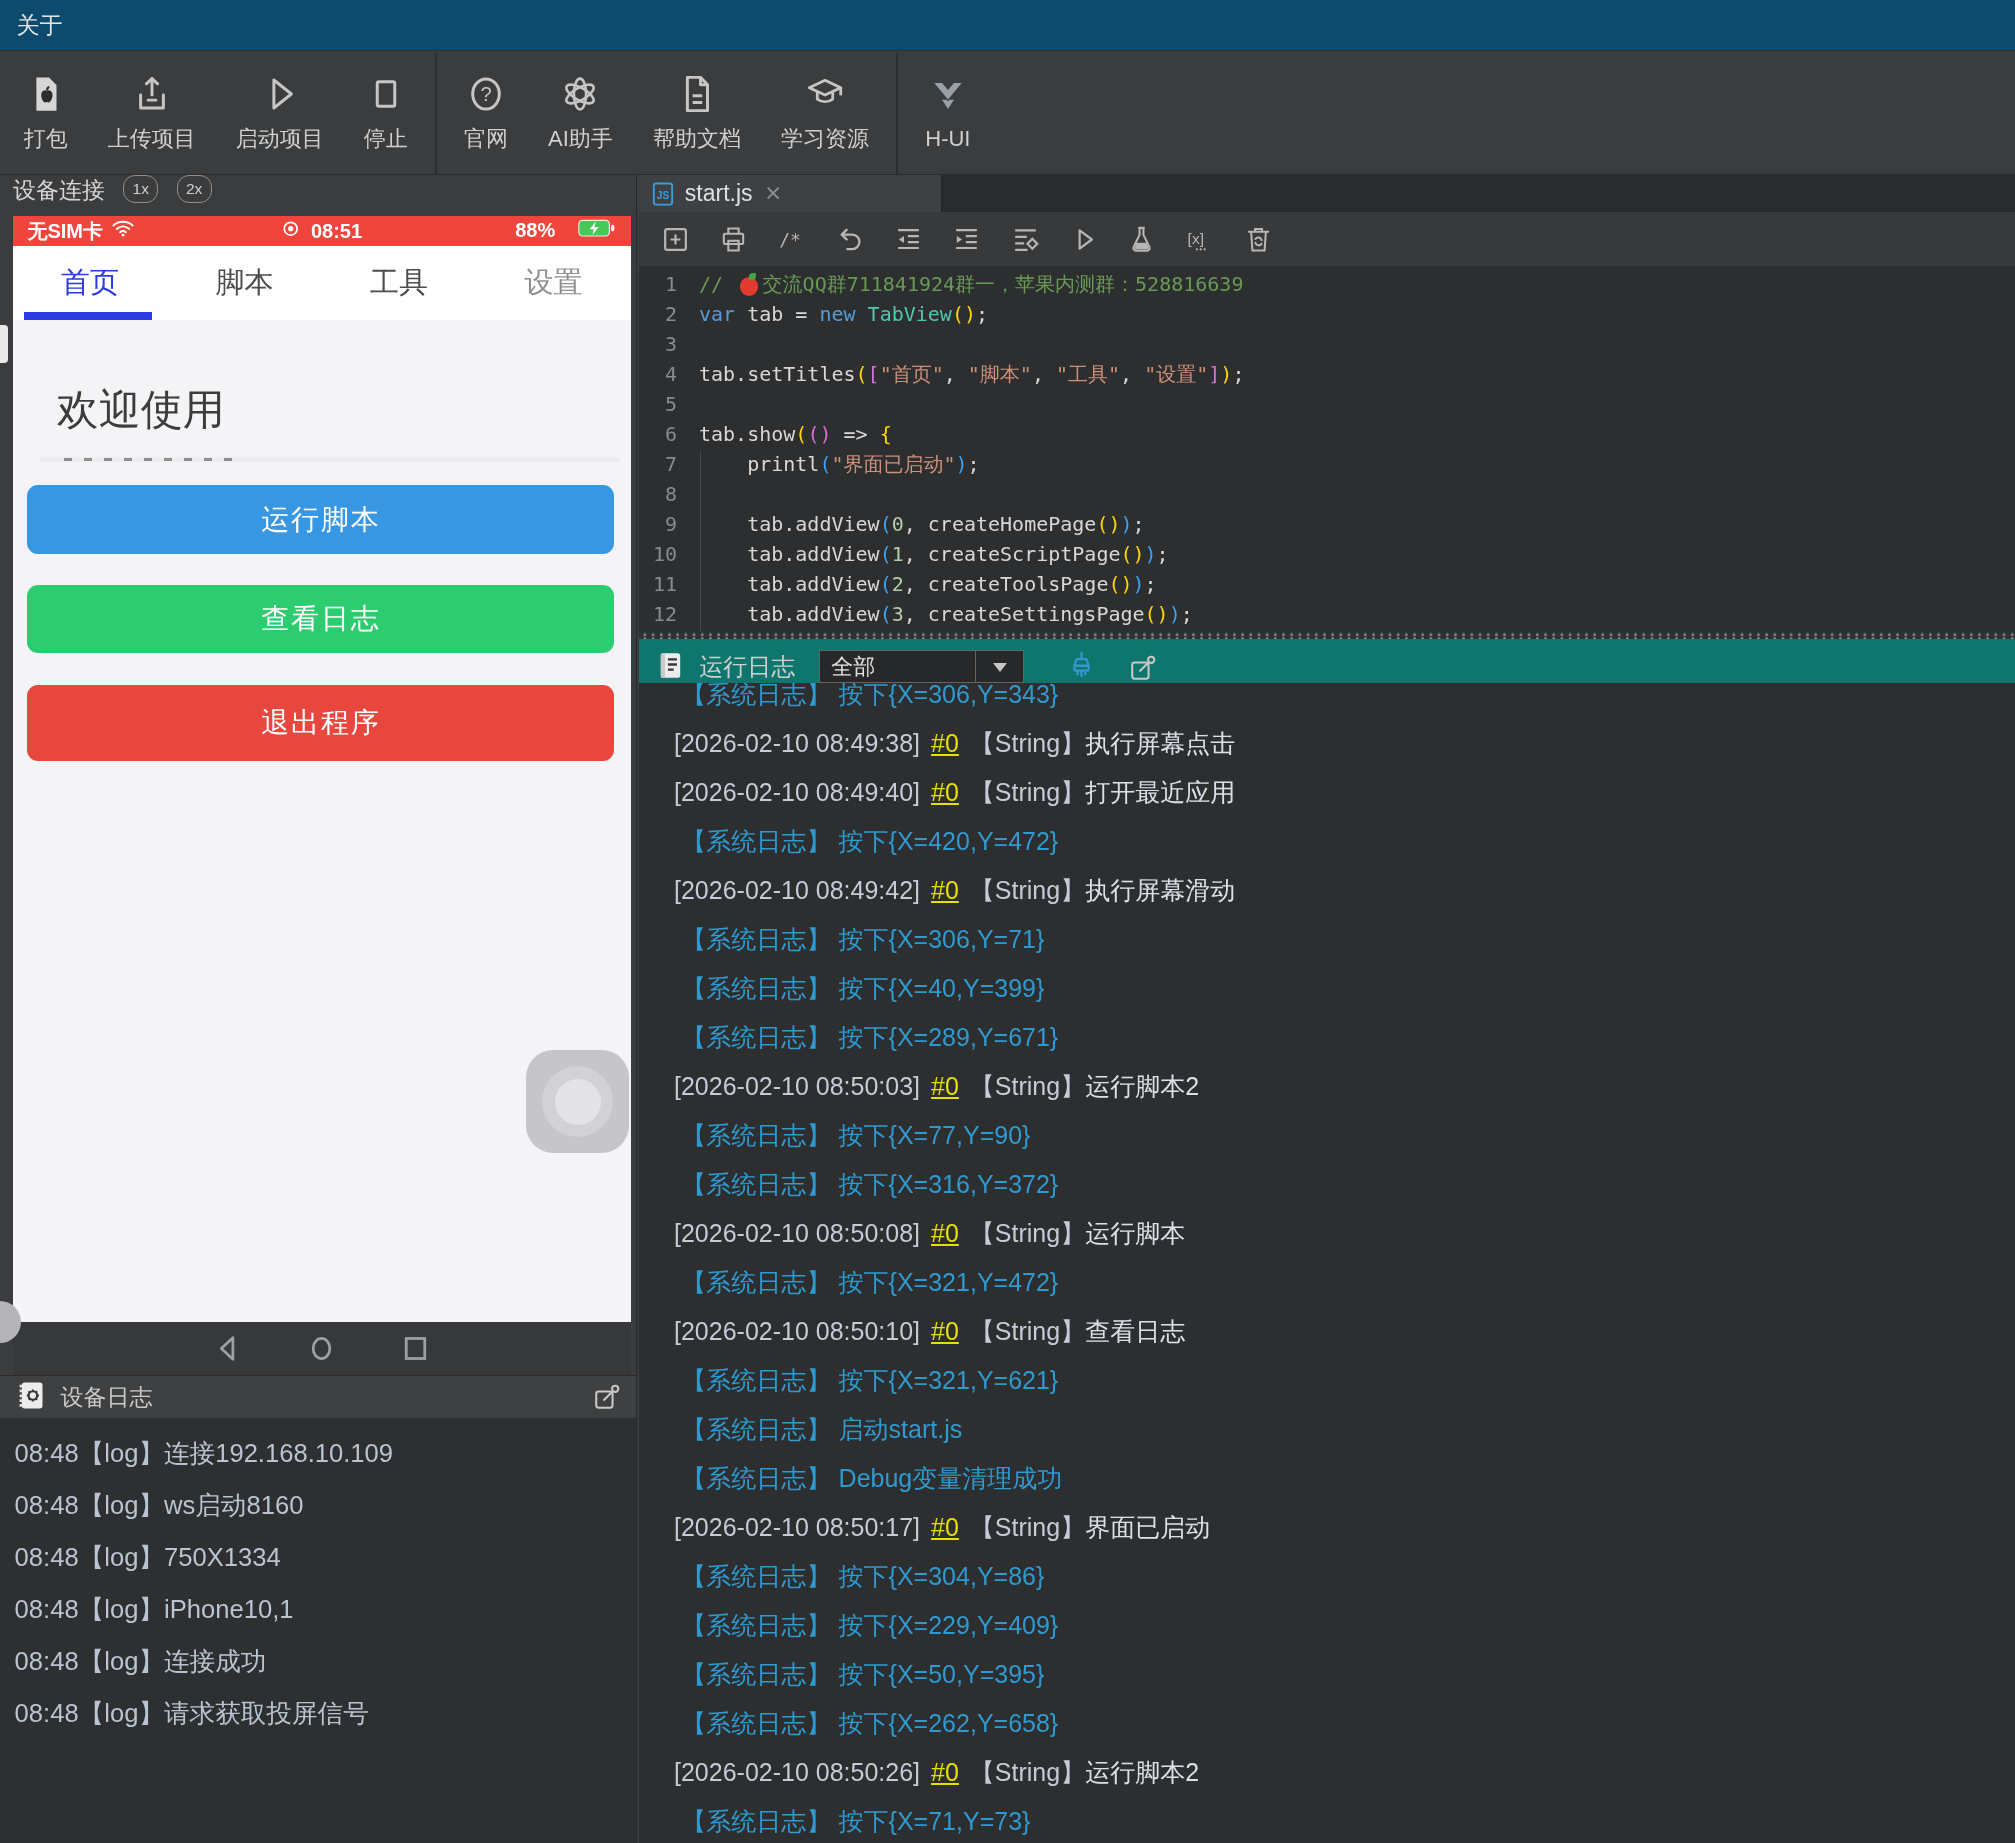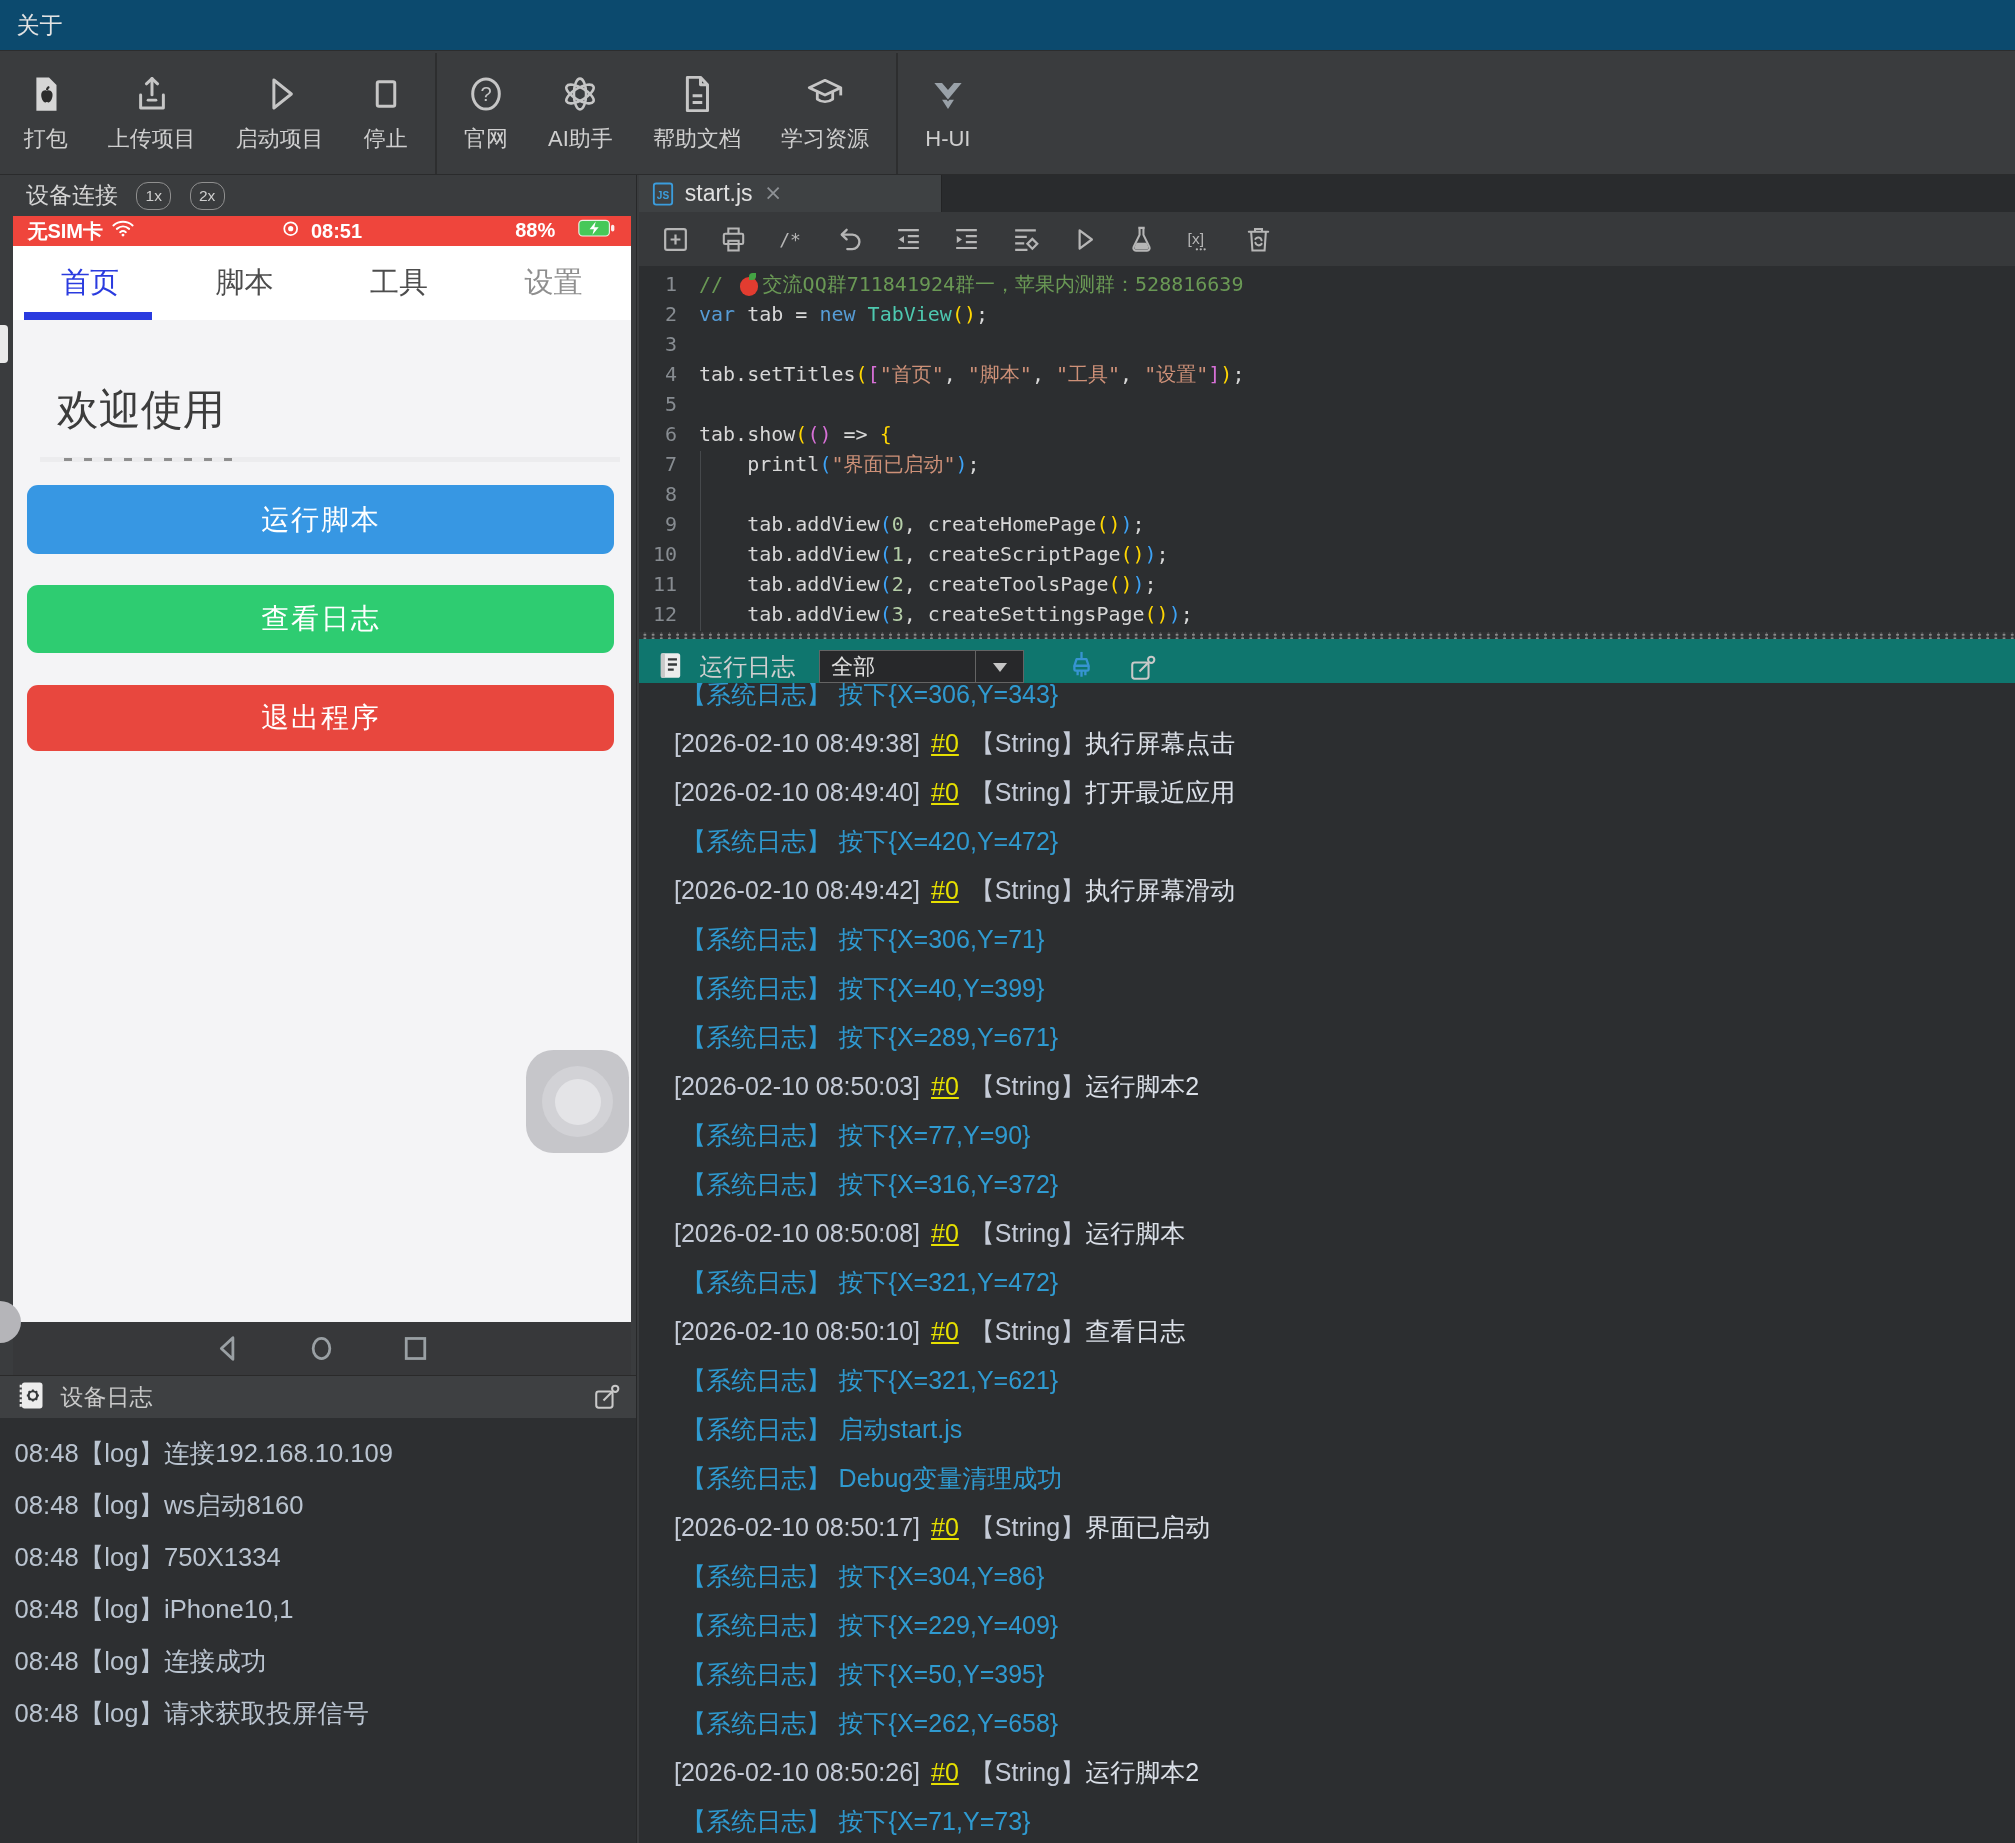--- a/index.html
+++ b/index.html
@@ -12,41 +12,41 @@
 
 
 .toolbar{position:absolute;top:53px;left:0;right:0;height:122px;background:#3a3c3e;border-bottom:1.8px solid #2a2b2c;display:flex;align-items:stretch;padding-left:3.7px}
 .tb-item{display:flex;flex-direction:column;align-items:center;justify-content:center;padding:0 20px;gap:8.2px}
 .tb-item .tb-icon svg{width:42px;height:42px;display:block}
 .tb-label{font-size:22px;color:#cfcfcf;white-space:nowrap}
 .tb-sep{width:1.8px;background:#2d2e2f;margin:0 7.3px}
 
 
 .left-panel{position:absolute;top:175px;left:0;width:637px;bottom:0;background:#3a3c3e;border-right:1.8px solid #272829}
-.devbar{position:absolute;top:0;left:0;right:0;height:41px;display:flex;align-items:center;gap:18.3px;padding-left:26px}
+.devbar{position:absolute;top:0;left:0;right:0;height:41px;display:flex;align-items:flex-start;gap:18.3px;padding-left:13px}
 .devbar-title{font-size:23px;color:#d5d5d5}
 .scale-btn{min-width:35px;height:28px;border:1.8px solid #8f8f8f;border-radius:12px;color:#cfcfcf;font-size:15.5px;display:flex;align-items:center;justify-content:center;padding:0 4.6px}
 .white-handle{position:absolute;left:0;top:150px;width:8.2px;height:38px;background:#e9e9e9;border-radius:0 3.7px 3.7px 0}
 
 .phone{position:absolute;left:12.8px;top:41px;width:618px;height:1159px;background:#fff}
 .p-status{position:absolute;top:0;left:0;right:0;height:30px;background:var(--red,#ef453c);color:#fff;display:flex;align-items:center;font-size:20px;font-weight:600;padding:0 14.6px}
 .sb-left{display:flex;align-items:center;gap:8.2px}
 .sb-center{position:absolute;left:0;right:0;display:flex;justify-content:center;align-items:center;gap:12px;pointer-events:none}
 .sb-right{margin-left:auto;display:flex;align-items:center;gap:23px}
 .p-tabs{position:absolute;top:30px;left:0;right:0;height:74px;background:#fff;display:flex}
 .p-tab{flex:1;display:flex;align-items:center;justify-content:center;font-size:29px;color:#4d4d4d;position:relative}
 .p-tab.muted{color:#8f8f8f}
 .p-tab.active{color:var(--tabblue,#2a3bdf);font-weight:400}
 .p-tab.active::after{content:"";position:absolute;left:11px;bottom:0;width:128px;height:8.2px;background:var(--tabblue,#2a3bdf)}
 .p-content{position:absolute;top:104px;left:0;right:0;bottom:53px;background:#f4f4f6;overflow:hidden}
 .p-welcome{position:absolute;left:44px;top:62px;font-size:42px;color:#3c3c3c}
 .p-dash{position:absolute;left:27.4px;right:11px;top:137px;height:4.6px;background:#ececee}
 .p-dash::before{content:"";position:absolute;left:24px;top:0.9px;width:169px;height:2.7px;background:repeating-linear-gradient(90deg,#8e8e8e 0 8.2px,transparent 8.2px 20px)}
 .p-btn{position:absolute;left:14.6px;right:16.4px;border-radius:11px;color:#fff;font-size:28px;display:flex;align-items:center;justify-content:center;letter-spacing:1.8px}
-.pb0{top:165px;height:69px}.pb1{top:265px;height:68px}.pb2{top:365px;height:66px}
+.pb0{top:165px;height:69px}.pb1{top:265px;height:68px}.pb2{top:365px;height:76px}
 .assistive{position:absolute;right:1.8px;top:730px;width:103px;height:103px;border-radius:27.4px;background:#c6c6ca;display:flex;align-items:center;justify-content:center}
 .a-mid{width:71px;height:71px;border-radius:50%;background:#d2d2d6;display:flex;align-items:center;justify-content:center}
 .a-core{width:46px;height:46px;border-radius:50%;background:#e4e4e7}
 .p-nav{position:absolute;left:0;right:0;bottom:0;height:53px;background:#37383a;display:flex;align-items:center;justify-content:center;gap:57px}
 .p-nav svg{width:37px;height:37px;display:block}
 .side-pill{position:absolute;left:0;top:1126px;width:21px;height:42px;border-radius:0 21px 21px 0;background:#b5b5b9}
 
 .devlog-head{position:absolute;left:0;right:0;top:1200px;height:43px;background:#3e4042;display:flex;align-items:center;gap:12.8px;padding:0 14.6px;border-top:0.9px solid #2a2a2a}
 .dl-title{font-size:23px;color:#c9c9c9}
 .dl-export{margin-left:auto;display:flex}

